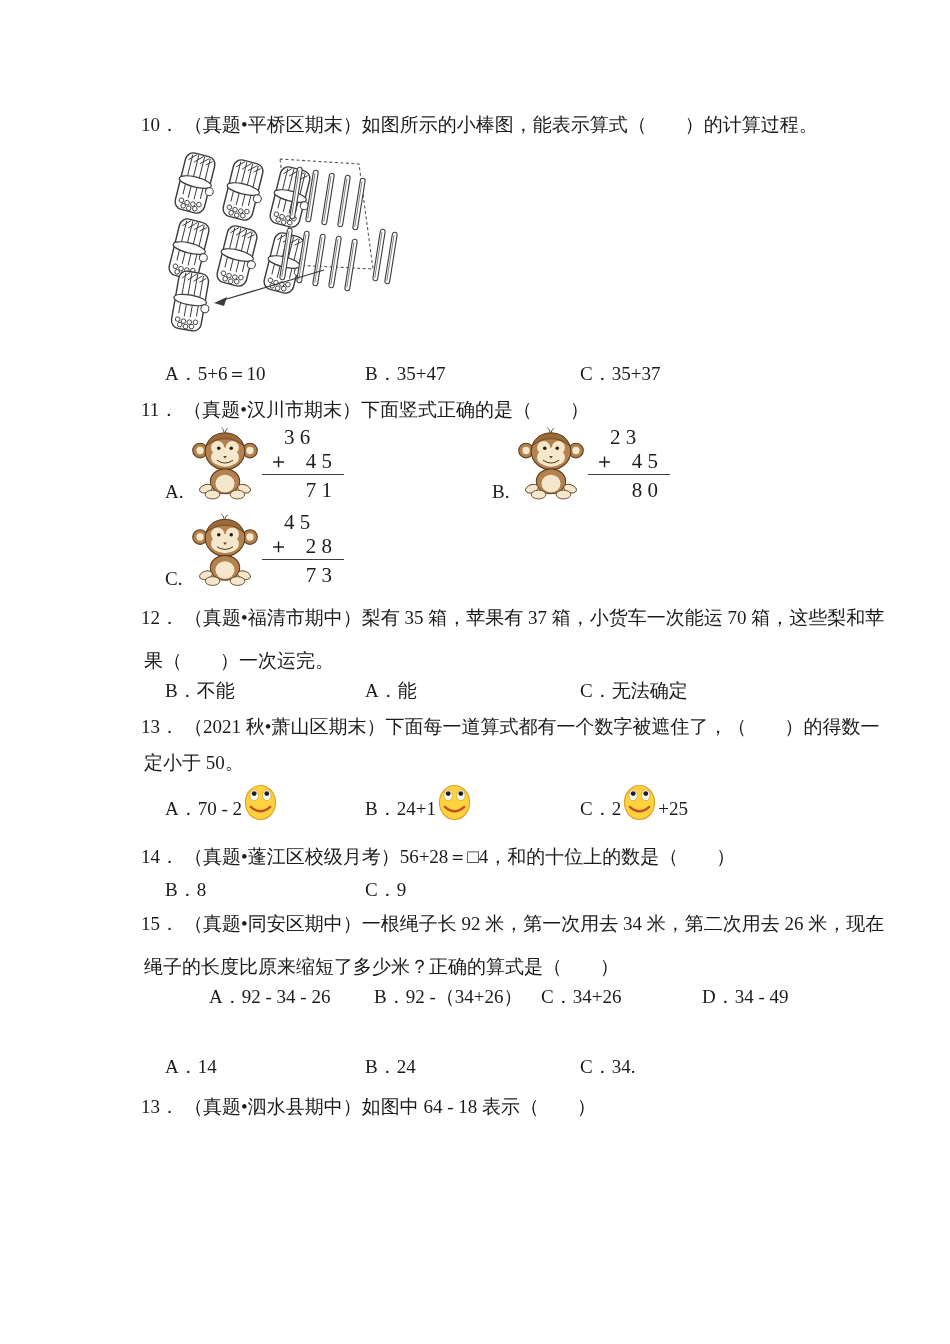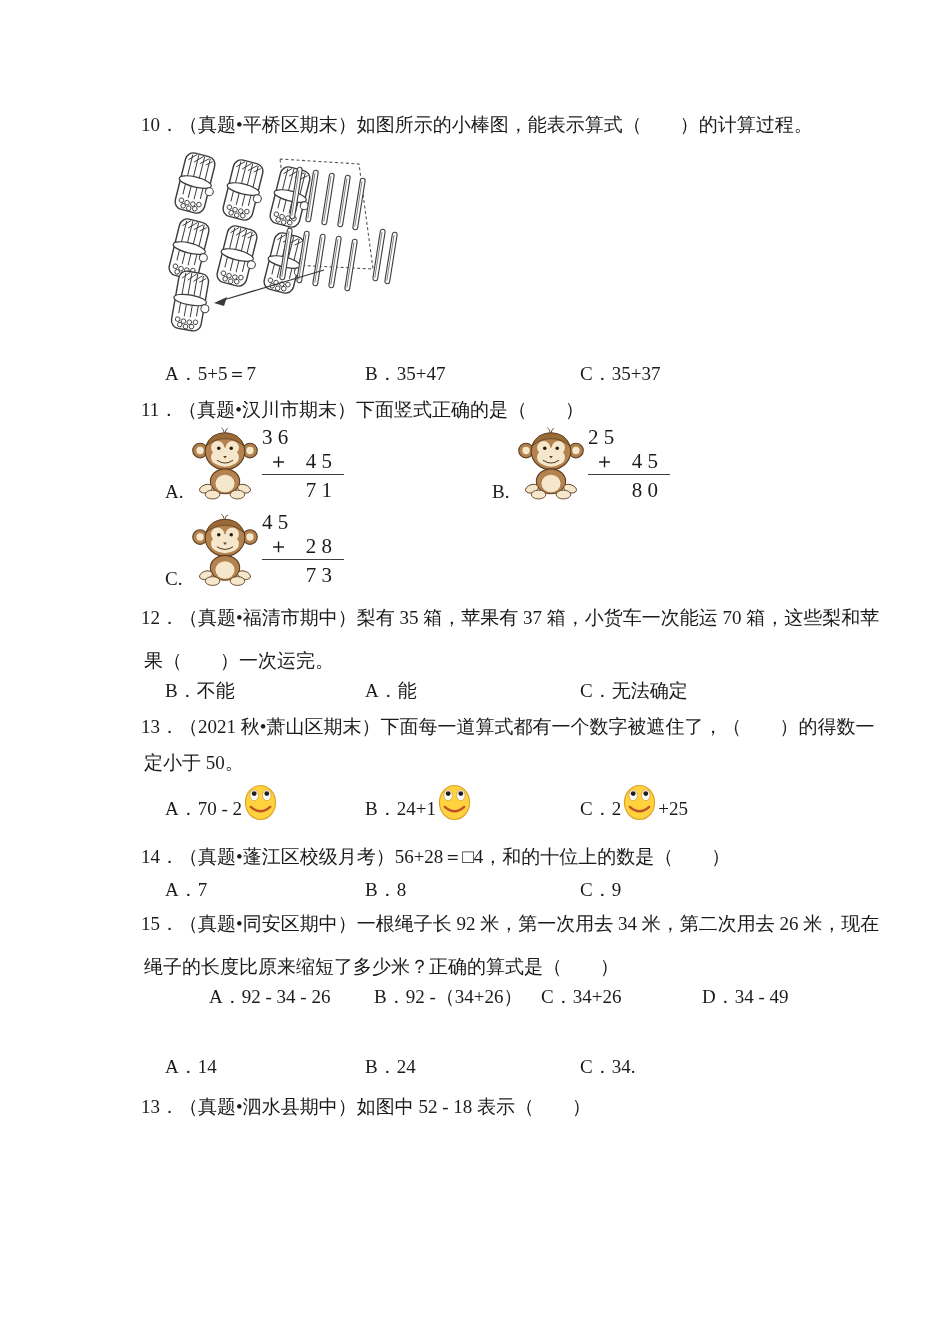--- a/index.html
+++ b/index.html
@@ -1,28 +1,28 @@
 <!DOCTYPE html>
 <html><head>
 <meta charset="utf-8">
 <style>
   html,body{margin:0;padding:0;background:#ffffff;}
   .page{position:relative;width:950px;height:1344px;background:#fff;overflow:hidden;
         font-family:"Liberation Serif","DejaVu Serif",serif;color:#1b1b1b;}
   .qline{position:absolute;font-size:19px;line-height:23px;white-space:nowrap;}
-  .qnum{}
+  .qnum{margin-right:5px;}
   .optrow{position:absolute;display:flex;font-size:19px;white-space:nowrap;}
   .opt3 > .opt:nth-child(1){width:200px;}
   .opt3 > .opt:nth-child(2){width:215px;}
   .opt4 > .opt:nth-child(1){width:165px;margin-left:44px;}
   .opt4 > .opt:nth-child(2){width:167px;}
   .opt4 > .opt:nth-child(3){width:161px;}
   .vlabel{position:absolute;font-size:19px;}
   .vsum{position:absolute;width:82px;font-size:21px;line-height:24px;}
-  .vs-top{text-align:left;padding-right:12px;font-family:Liberation Serif, serif;}
+  .vs-top{text-align:center;padding-right:12px;font-family:Liberation Serif, serif;}
   .vs-add{display:flex;justify-content:space-between;padding:0 12px 1px 6px;}
   .vs-res{text-align:right;padding-right:12px;border-top:1.6px solid #3e3e3e;padding-top:3px;}
   .sticks-svg{position:absolute;left:166px;top:150px;width:234px;height:186px;}
   .monkey-svg{position:absolute;width:66px;height:74px;}
   .smiley-slot{display:inline-block;width:33px;height:8px;position:relative;margin:0 2px;}
   .smiley-slot svg{position:absolute;left:0;bottom:-6px;width:33px;height:37px;}
   .defs{position:absolute;width:0;height:0;overflow:hidden;}
 </style>
 </head>
 <body>
@@ -107,21 +107,21 @@
     <use href="#lstick" transform="translate(153,110) rotate(9)"></use>
     <use href="#lstick" transform="translate(169,112) rotate(9)"></use>
     <use href="#lstick" transform="translate(185,115) rotate(9)"></use>
     <use href="#lstick" transform="translate(213,105) rotate(9)"></use>
     <use href="#lstick" transform="translate(225,108) rotate(9)"></use>
     <path d="M158,120 L54,151" stroke="#3b3b3b" stroke-width="1.3"></path>
     <polygon points="48,153 61,147 58,156" fill="#3b3b3b"></polygon>
   </svg>
 
   <div class="optrow opt3" style="left:165px;top:361px">
-    <span class="opt"><span>A．</span><span>5+5＝7</span></span>
+    <span class="opt"><span>A．</span><span>5+6＝10</span></span>
     <span class="opt"><span>B．</span><span>35+47</span></span>
     <span class="opt"><span>C．</span><span>35+37</span></span>
   </div>
 
   <div class="qline" style="left:141px;top:398px">
     <span class="qnum">11．</span><span>（真题•汉川市期末）下面竖式正确的是（　　）</span>
   </div>
 
   <div class="vlabel" style="left:165px;top:481px">A.</div>
   <svg class="monkey-svg" style="left:192px;top:426px" viewBox="0 0 90 100">
@@ -134,21 +134,21 @@
         <span>4 5</span>
       </div>
     <div class="vs-res">7 1</div>
   </div>
 
   <div class="vlabel" style="left:492px;top:481px">B.</div>
   <svg class="monkey-svg" style="left:518px;top:426px" viewBox="0 0 90 100">
       <use href="#monkey"></use>
     </svg>
   <div class="vsum" style="left:588px;top:425px">
-    <div class="vs-top">2 5</div>
+    <div class="vs-top">2 3</div>
     <div class="vs-add">
         <span>＋</span>
         <span>4 5</span>
       </div>
     <div class="vs-res">8 0</div>
   </div>
 
   <div class="vlabel" style="left:165px;top:568px">C.</div>
   <svg class="monkey-svg" style="left:192px;top:511px;height:77px" viewBox="0 0 90 100">
       <use href="#monkey"></use>
@@ -185,21 +185,20 @@
           </svg></span><span></span></span>
     <span class="opt"><span>C．</span><span>2</span><span class="smiley-slot"><svg viewBox="0 0 34 38">
             <use href="#smiley"></use>
           </svg></span><span>+25</span></span>
   </div>
 
   <div class="qline" style="left:141px;top:845px">
     <span class="qnum">14．</span><span>（真题•蓬江区校级月考）56+28＝□4，和的十位上的数是（　　）</span>
   </div>
   <div class="optrow opt3" style="left:165px;top:877px">
-    <span class="opt"><span>A．</span><span>7</span></span>
     <span class="opt"><span>B．</span><span>8</span></span>
     <span class="opt"><span>C．</span><span>9</span></span>
   </div>
 
   <div class="qline" style="left:141px;top:912px">
     <span class="qnum">15．</span><span>（真题•同安区期中）一根绳子长 92 米，第一次用去 34 米，第二次用去 26 米，现在</span>
   </div>
   <div class="qline" style="left:144px;top:955px">绳子的长度比原来缩短了多少米？正确的算式是（　　）</div>
   <div class="optrow opt4" style="left:165px;top:984px">
     <span class="opt"><span>A．</span><span>92 - 34 - 26</span></span>
@@ -208,16 +207,16 @@
     <span class="opt"><span>D．</span><span>34 - 49</span></span>
   </div>
 
   <div class="optrow opt3" style="left:165px;top:1054px">
     <span class="opt"><span>A．</span><span>14</span></span>
     <span class="opt"><span>B．</span><span>24</span></span>
     <span class="opt"><span>C．</span><span>34.</span></span>
   </div>
 
   <div class="qline" style="left:141px;top:1095px">
-    <span class="qnum">13．</span><span>（真题•泗水县期中）如图中 52 - 18 表示（　　）</span>
+    <span class="qnum">13．</span><span>（真题•泗水县期中）如图中 64 - 18 表示（　　）</span>
   </div>
 
 </div>
 
 </body></html>

